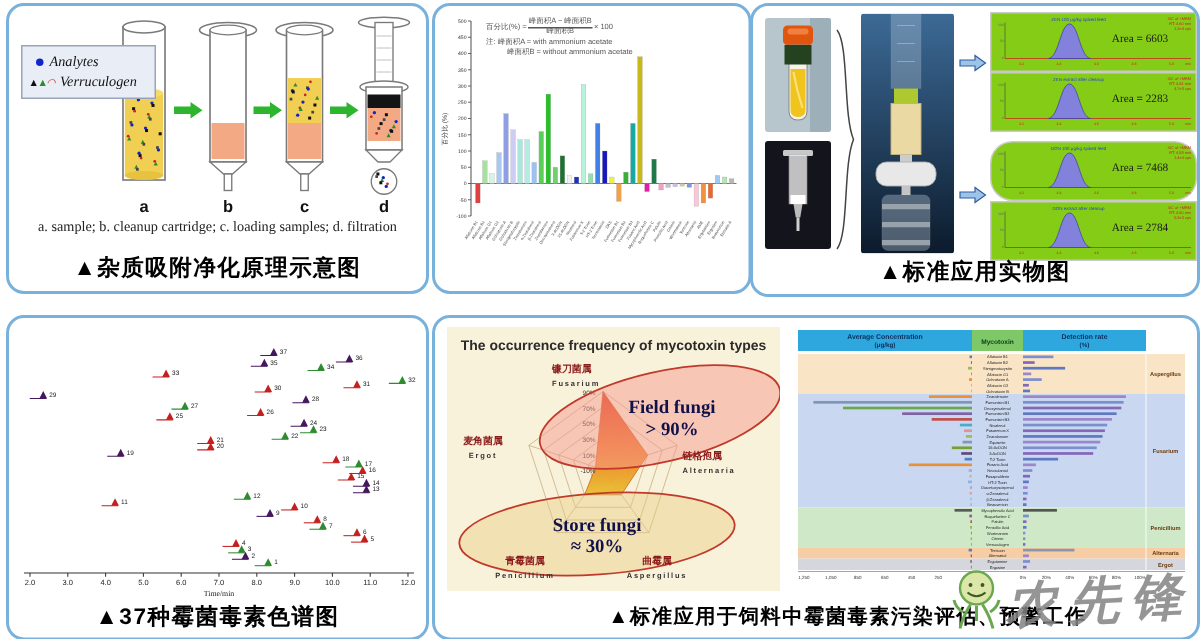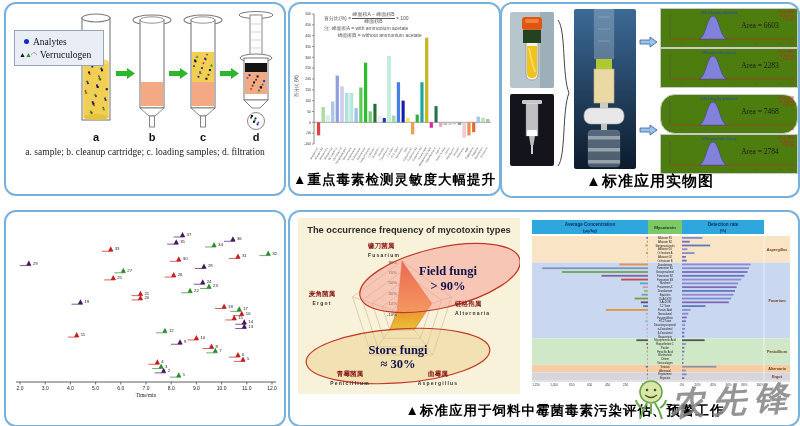--- a/index.html
+++ b/index.html
@@ -10,31 +10,31 @@
   .p-tm{left:288px;top:2px;width:209px;height:190px;}
   .p-tr{left:500px;top:2px;width:296px;height:192px;}
   .p-bl{left:4px;top:210px;width:278px;height:213px;}
   .p-br{left:288px;top:210px;width:508px;height:213px;}
   .cap{position:absolute;left:0;right:0;text-align:center;font-weight:700;color:#000;letter-spacing:1px;}
   .cap-big{font-size:15px;}
   .cap-mid{font-size:13.5px;}
   .legend-box{position:absolute;left:8px;top:26px;width:90px;height:36px;background:#e9eef6;
               border:1px solid #9aa4b8;font-family:"Liberation Serif",serif;font-size:9.5px;color:#111;
               display:flex;flex-direction:column;justify-content:center;gap:3px;padding-left:4px;box-sizing:border-box;}
-  .legend-row{display:flex;align-items:center;gap:4px;white-space:nowrap;}
+  .legend-row{display:flex;align-items:center;gap:4px;white-space:nowrap;font-style:italic;}
   .dot-blue{width:5px;height:5px;border-radius:50%;background:#1226c8;display:inline-block;margin-left:5px;}
   .glyphs{font-size:7px;letter-spacing:-1px;}
   .g-k{color:#111;} .g-g{color:#2e8b2e;} .g-r{color:#cc2222;}
   .smallcap{position:absolute;left:0;right:0;text-align:center;font-family:"Liberation Serif",serif;
             font-size:9.5px;color:#222;}
   .formula{position:absolute;left:34px;top:8px;width:165px;font-size:5px;color:#555;line-height:1.5;}
   .frac{display:inline-flex;flex-direction:column;vertical-align:middle;text-align:center;line-height:1.15;}
   .frac .den{border-top:0.5px solid #555;}
   .photo{position:absolute;border-radius:2px;overflow:hidden;}
-  .chrom{position:absolute;left:158px;width:136px;height:38px;background:#4d7c0f;border:0.5px solid #c9c9c9;}
+  .chrom{position:absolute;left:158px;width:136px;height:38px;background:#84cc16;border:0.5px solid #c9c9c9;}
   .wm{position:absolute;right:4px;bottom:2px;display:flex;align-items:center;gap:2px;pointer-events:none;}
   .wm-text{font-family:"DejaVu Serif","Liberation Serif",serif;font-style:italic;font-weight:700;
            font-size:34px;color:rgba(130,130,130,0.85);letter-spacing:8px;transform:rotate(-3deg);}
   svg text{font-family:"Liberation Sans","DejaVu Sans",sans-serif;}
   svg .serif{font-family:"Liberation Serif",serif;}
 </style>
 </head>
 <body>
 
 <div class="canvas">
@@ -146,20 +146,21 @@
       <div class="legend-row">
         <span class="dot-blue"></span>
         <span>Analytes</span>
       </div>
       <div class="legend-row">
         <span class="glyphs"><span class="g-k">▲</span><span class="g-g">▲</span><span class="g-r">◠</span></span>
         <span>Verruculogen</span>
       </div>
     </div>
     <div class="smallcap" style="top:143px;">a. sample;   b. cleanup cartridge;   c. loading samples;   d. filtration</div>
+    <div class="cap cap-big" style="bottom:6px;">▲杂质吸附净化原理示意图</div>
   </section>
 
   <section class="panel p-tm">
     <svg id="svg-bars" width="205" height="162" style="position:absolute;left:0;top:2px;">
         <g>
           <line x1="24" y1="8" x2="24" y2="138" stroke="#555" stroke-width="0.7"></line>
           <line x1="22" y1="8" x2="24" y2="8" stroke="#555" stroke-width="0.6"></line>
           <text x="21" y="9.3" font-size="3.4" fill="#333" text-anchor="end">500</text>
           <line x1="22" y1="18.833333333333336" x2="24" y2="18.833333333333336" stroke="#555" stroke-width="0.6"></line>
           <text x="21" y="20.133333333333336" font-size="3.4" fill="#333" text-anchor="end">450</text>
@@ -268,21 +269,20 @@
         <span>百分比(%) =</span>
         <span class="frac">
             <span class="num">峰面积A − 峰面积B</span>
             <span class="den">峰面积B</span>
           </span>
         <span>× 100</span>
       </div>
       <div>注: 峰面积A = with ammonium acetate</div>
       <div style="padding-left:14px;">峰面积B = without ammonium acetate</div>
     </div>
-    <div class="cap cap-mid" style="bottom:5px;">▲重点毒素检测灵敏度大幅提升</div>
   </section>
 
   <section class="panel p-tr">
     <div class="photo" style="left:8px;top:8px;width:44px;height:76px;">
       <svg width="44" height="76">
         <rect x="0" y="0" width="44" height="76" fill="#b7c5cc"></rect>
         <rect x="30" y="0" width="14" height="76" fill="#9db0ba"></rect>
         <rect x="12" y="5" width="20" height="13" rx="3" fill="#e0560f"></rect>
         <rect x="15" y="7" width="14" height="4" rx="2" fill="#f08040"></rect>
         <path d="M16,18 h12 v44 q0,6 -6,6 q-6,0 -6,-6 Z" fill="#f6f4ea" stroke="#8a8a8a" stroke-width="0.7"></path>
@@ -548,20 +548,21 @@
           <path d="M167.64,32.150000000000006 L172.83999999999997,32.150000000000006 L170.23999999999998,27.150000000000006 Z" fill="#45175e"></path>
           <text x="174.23999999999998" y="31.150000000000006" font-size="4.3" fill="#222" text-anchor="start">35</text>
           <line x1="217.93999999999997" y1="29.289999999999992" x2="228.93999999999997" y2="29.289999999999992" stroke="#45175e" stroke-width="0.7"></line>
           <path d="M224.33999999999997,29.289999999999992 L229.53999999999996,29.289999999999992 L226.93999999999997,24.289999999999992 Z" fill="#45175e"></path>
           <text x="230.93999999999997" y="28.289999999999992" font-size="4.3" fill="#222" text-anchor="start">36</text>
           <line x1="167.53999999999996" y1="25" x2="178.53999999999996" y2="25" stroke="#45175e" stroke-width="0.7"></line>
           <path d="M173.93999999999997,25 L179.13999999999996,25 L176.53999999999996,20 Z" fill="#45175e"></path>
           <text x="180.53999999999996" y="24" font-size="4.3" fill="#222" text-anchor="start">37</text>
         </g>
       </svg>
+    <div class="cap cap-big" style="bottom:4px;">▲37种霉菌毒素色谱图</div>
   </section>
 
   <section class="panel p-br">
     <svg id="svg-radar" width="222" height="176" style="position:absolute;left:8px;top:6px;background:#f9f2da;">
         <g>
           <text x="111" y="15" font-size="9.3" fill="#2b2b2b" text-anchor="middle" font-weight="bold">The occurrence frequency of mycotoxin types</text>
           <polygon points="104,43 153.452,78.932 134.576,137.068 73.424,137.068 54.548,78.932" fill="none" stroke="#cbb690" stroke-width="0.6"></polygon>
           <polygon points="104,53.4 143.5616,82.1456 128.4608,128.6544 79.5392,128.6544 64.4384,82.1456" fill="none" stroke="#cbb690" stroke-width="0.6"></polygon>
           <polygon points="104,63.8 133.6712,85.3592 122.34559999999999,120.24080000000001 85.65440000000001,120.24080000000001 74.3288,85.3592" fill="none" stroke="#cbb690" stroke-width="0.6"></polygon>
           <polygon points="104,74.2 123.7808,88.5728 116.2304,111.8272 91.7696,111.8272 84.2192,88.5728" fill="none" stroke="#cbb690" stroke-width="0.6"></polygon>

